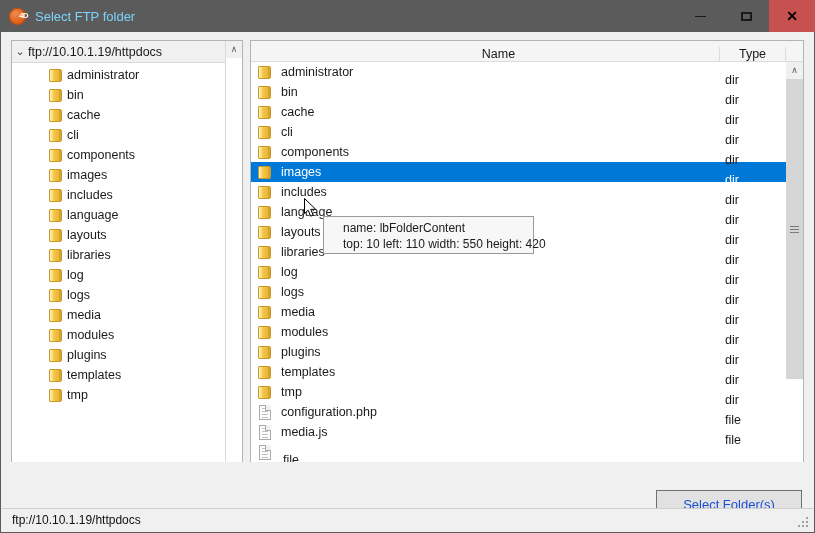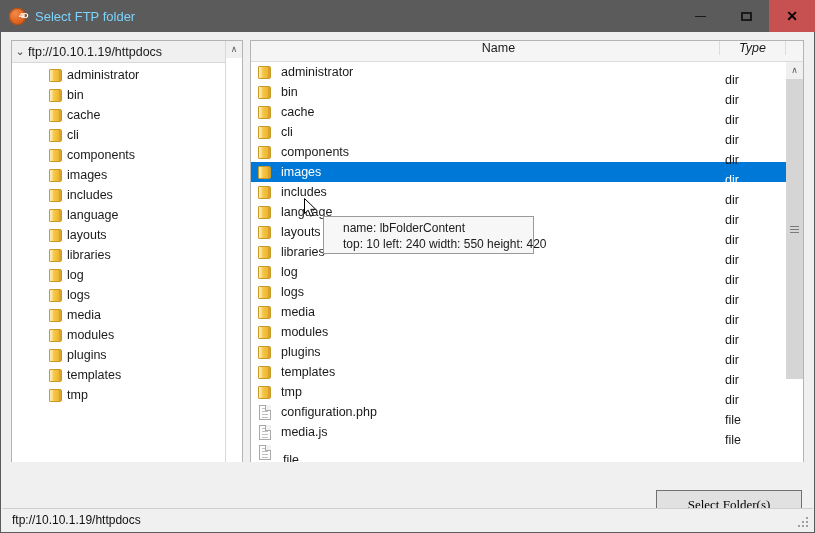--- a/index.html
+++ b/index.html
@@ -218,32 +218,32 @@
     width: 554px; height: 452px;
     border: 1px solid #b4b4b4;
     background: #fff;
     display: flex; flex-direction: column;
     overflow: hidden;
   }
   #list-header {
     height: 21px; flex: 0 0 21px;
     background: #f5f5f5;
     border-bottom: 1px solid #dcdcdc;
-    display: flex; align-items: flex-start;
+    display: flex; align-items: flex-end;
   }
   .hcell {
     display: flex; align-items: center; justify-content: center;
     font-size: 12.5px; color: #1a1a1a;
     border-right: 1px solid #dcdcdc;
     background: #f5f5f5;
     cursor: default;
   }
   #h-icon { width: 27px; flex: 0 0 27px; }
   #h-name { flex: 1 1 auto; }
-  #h-type { width: 66px; flex: 0 0 66px; font-style: italic; }
+  #h-type { width: 66px; flex: 0 0 66px; }
   #h-pad  { width: 17px; flex: 0 0 17px; border-right: none; }
 
   #list-body {
     flex: 1 1 auto;
     position: relative;
     background: #fff;
     overflow: hidden;
   }
   #rows { position: absolute; left: 0; top: 0; right: 17px; }
   .row {
@@ -304,23 +304,23 @@
     flex: 1 1 auto;
     position: relative;
     background: #f0f0f0;
   }
   #select-btn {
     position: absolute;
     right: 12px; top: 28px;
     width: 146px; height: 29px;
     background: #e1e1e1;
     border: 1px solid #707070;
-    font-family: Liberation Serif, serif;
+    font-family: Liberation Sans, sans-serif;
     font-size: 13px;
-    color: #000000;
+    color: #1d4ed8;
     cursor: default;
   }
 
   
   #statusbar {
     position: absolute;
     left: 1px; right: 1px; bottom: 1px;
     height: 23px;
     background: #f0f0f0;
     border-top: 1px solid #cfcfcf;
@@ -745,21 +745,21 @@
                   </span>
               </div>
             </div>
             <div class="sb-arrow">∨</div>
           </div>
         </div>
       </div>
 
       <div id="tooltip">
         <div>name: lbFolderContent</div>
-        <div>top: 10 left: 240 width: 550 height: 420</div>
+        <div>top: 10 left: 110 width: 550 height: 420</div>
       </div>
 
       <svg id="cursor" viewBox="0 0 14 20">
         <path d="M0.5,0.5 L0.5,15.5 L4.2,12.2 L6.6,18.2 L9.1,17.1 L6.8,11.4 L11.6,11.2 Z" fill="#ffffff" stroke="#000000" stroke-width="1"></path>
       </svg>
     </div>
 
     <div id="footer">
       <button id="select-btn">Select Folder(s)</button>
     </div>

